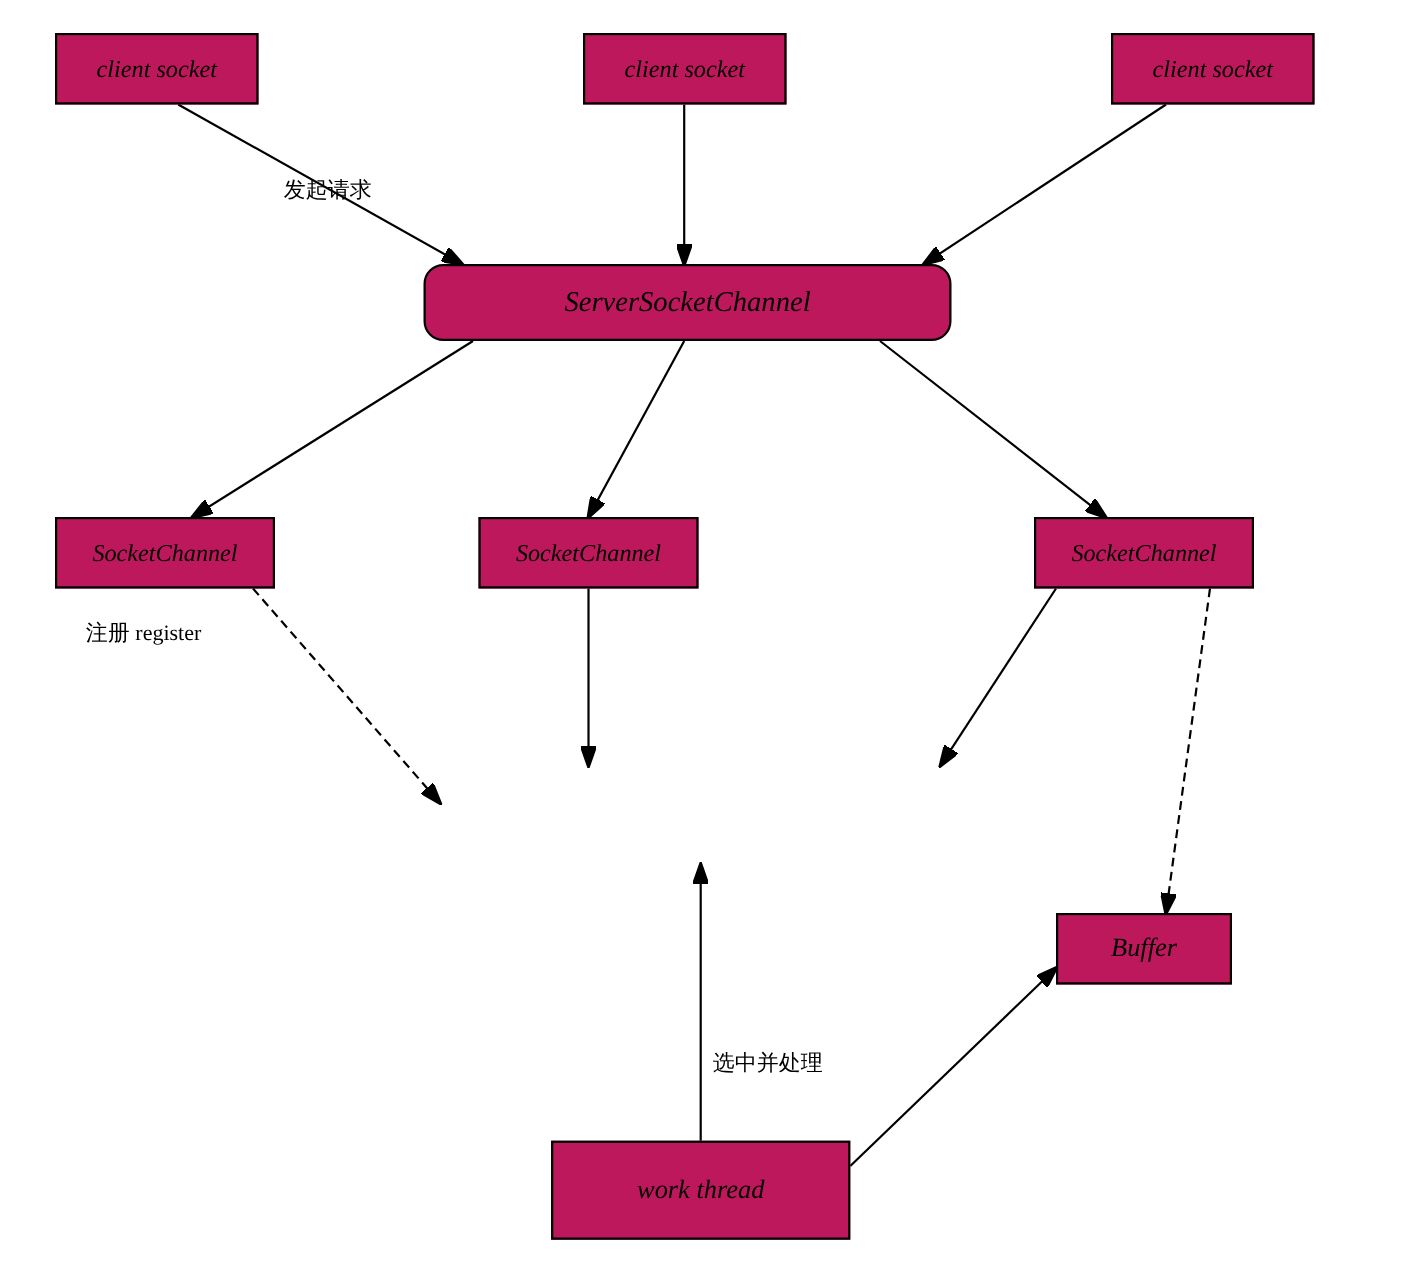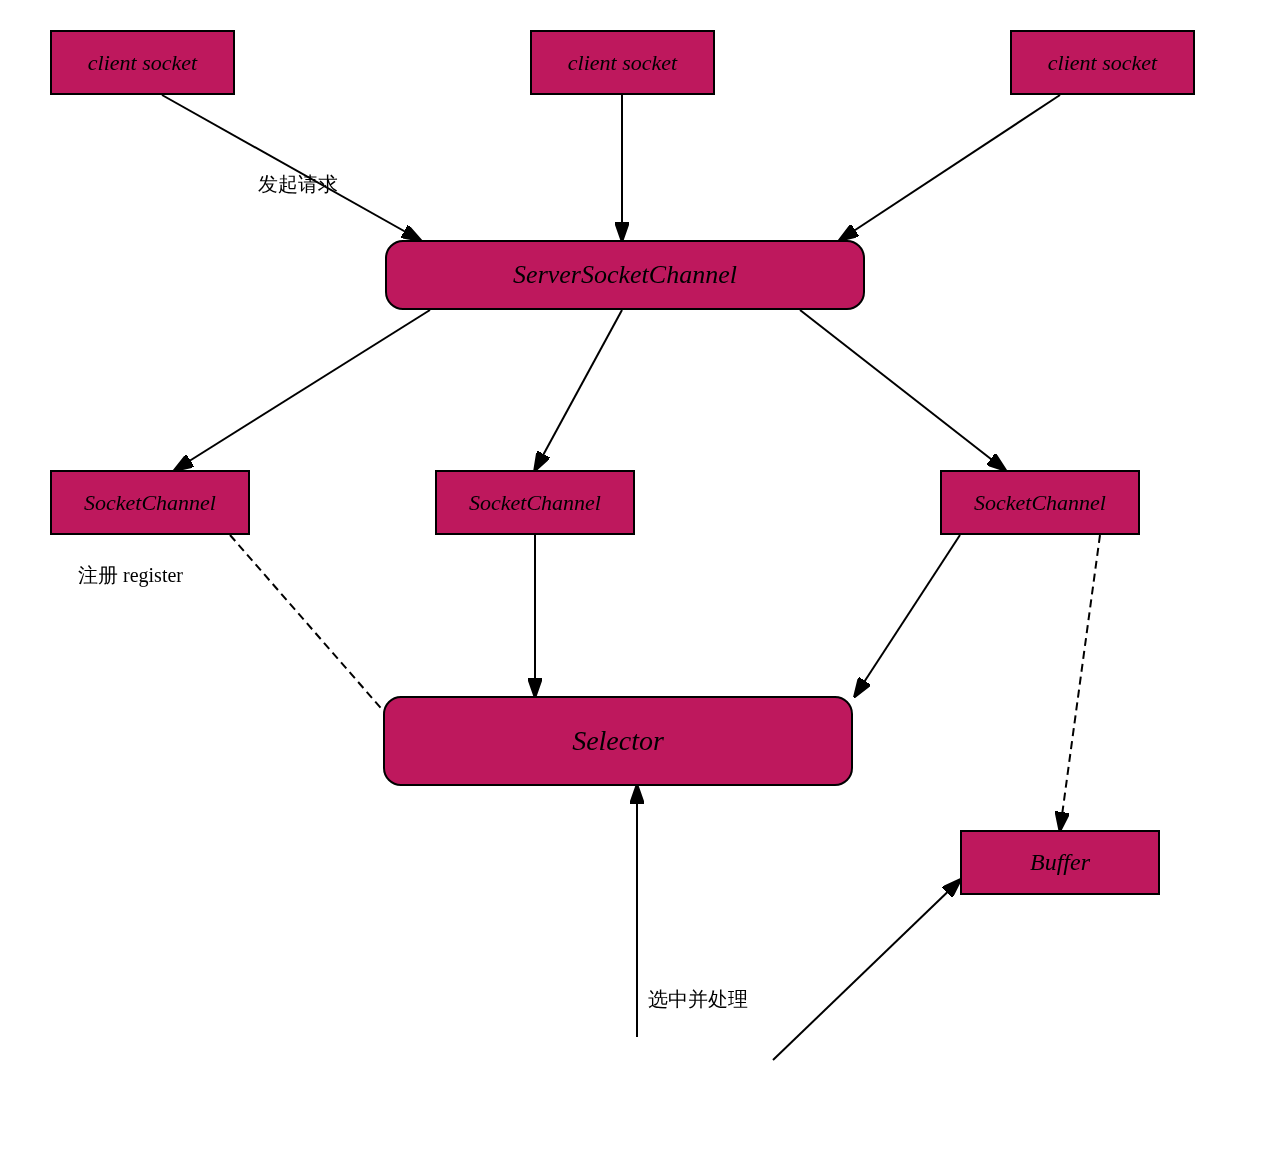--- a/index.html
+++ b/index.html
@@ -110,28 +110,28 @@
   </div>
 
   <div class="box" style="left:435px; top:470px; width:200px; height:65px;">
     <span>SocketChannel</span>
   </div>
 
   <div class="box" style="left:940px; top:470px; width:200px; height:65px;">
     <span>SocketChannel</span>
   </div>
 
-  <div class="box box-rounded" style="left:383px; top:696px; width:470px; height:90px; font-size:28px;">
-    <span>Selector</span>
-  </div>
 
-  <div class="box" style="left:960px; top:830px; width:200px; height:65px; font-size:24px;">
+  <div class="box" style="left:960px; top:830px; width:160px; height:65px; font-size:24px;">
     <span>Buffer</span>
   </div>
 
+  <div class="box" style="left:501px; top:1037px; width:272px; height:90px; font-size:24px;">
+    <span>work thread</span>
+  </div>
 
-  <div class="label" style="left:258px; top:171px;">发起请求</div>
+  <div class="label" style="left:258px; top:159px;">发起请求</div>
 
   <div class="label" style="left:78px; top:562px;">注册 register</div>
 
-  <div class="label" style="left:648px; top:986px;font-family:Liberation Serif, serif;">选中并处理</div>
+  <div class="label" style="left:648px; top:953px;font-family:Liberation Serif, serif;">选中并处理</div>
 
 </div>
 
 </body></html>

